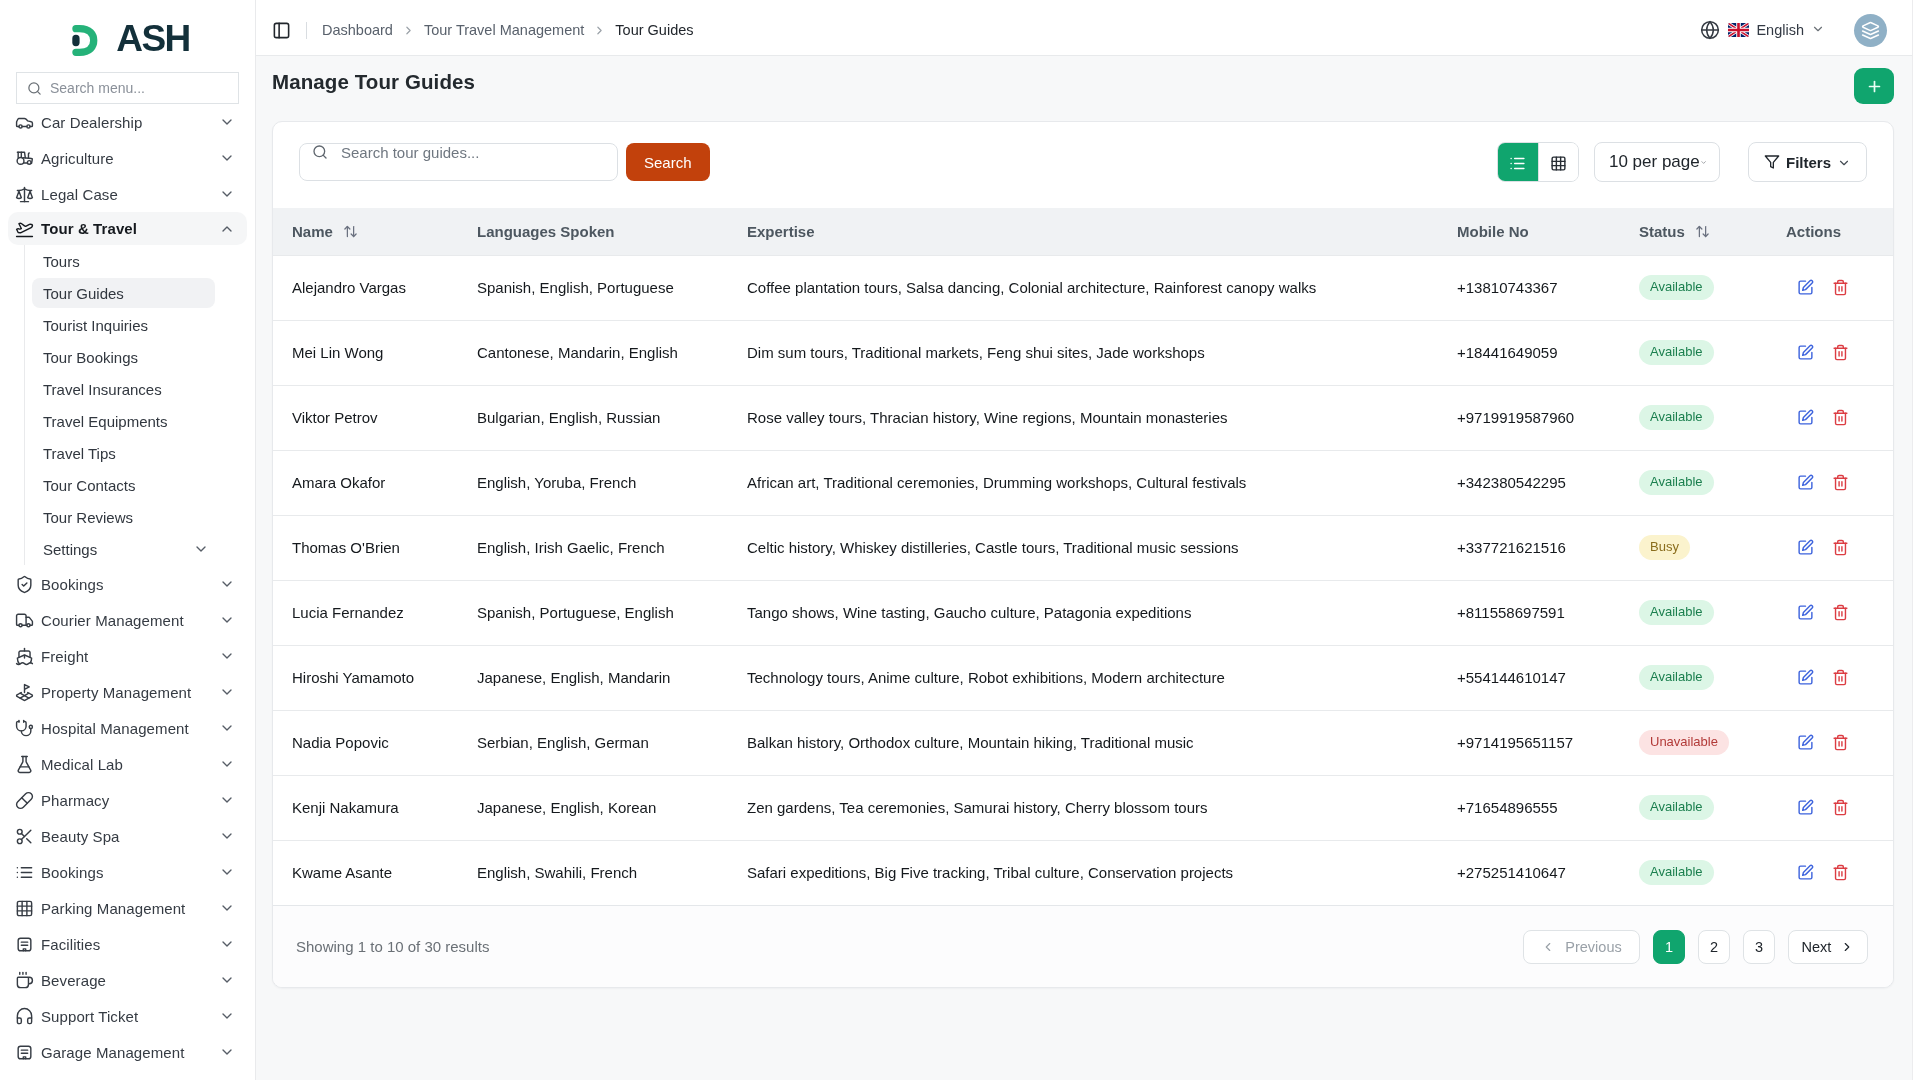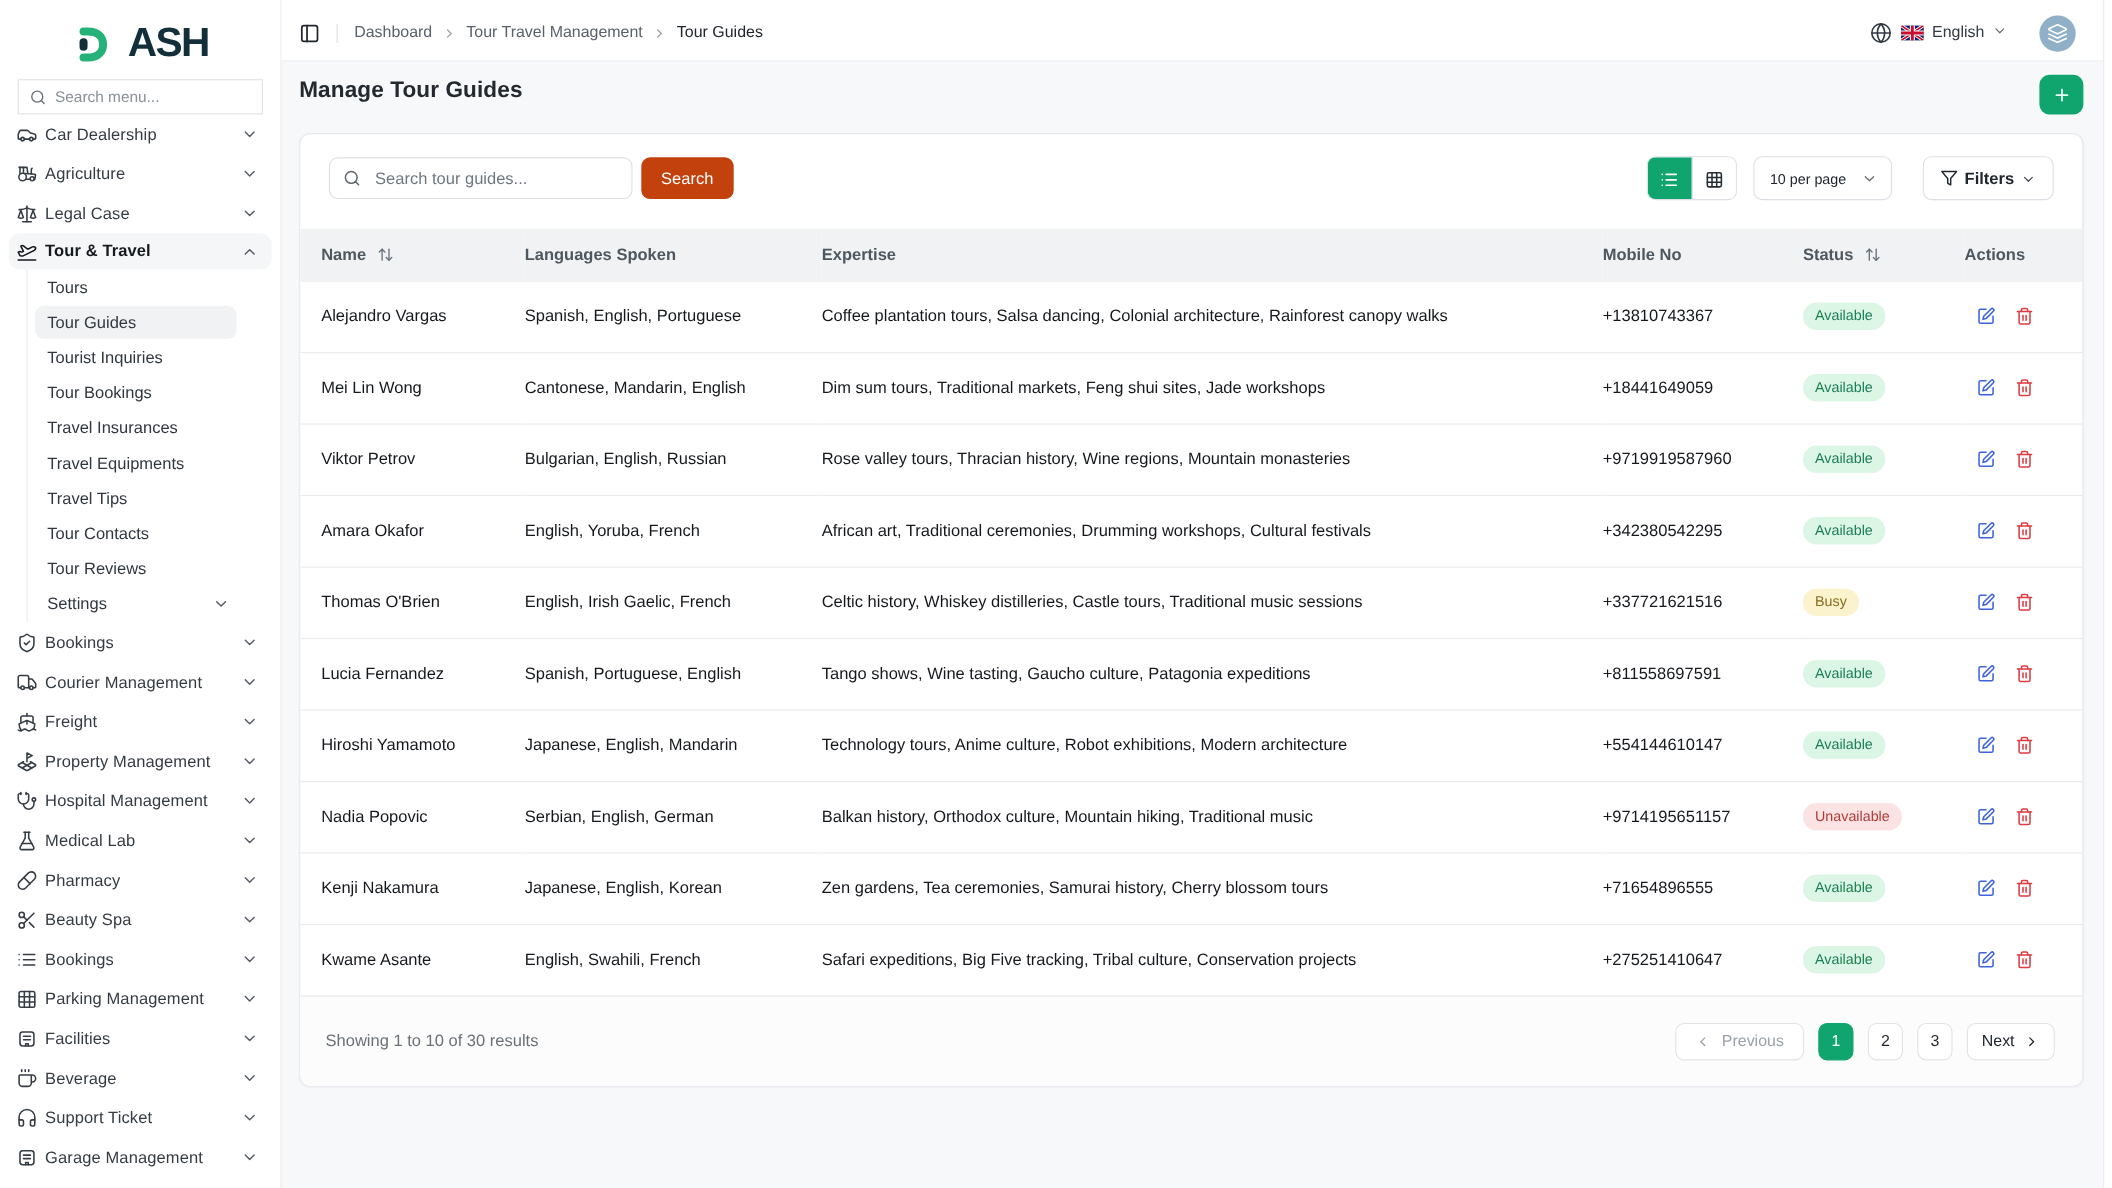--- a/index.html
+++ b/index.html
@@ -54,34 +54,34 @@
   .avatar svg { width:19px; height:19px; stroke:#fff; }
 
   .content { padding:12px 26px 0 16px; flex:1; }
   .page-head { display:flex; align-items:flex-start; justify-content:space-between; margin-bottom:17px; }
   .page-title { font-size:20.5px; font-weight:700; color:#23292e; letter-spacing:0.1px; padding-top:2px; }
   .add-btn { width:40px; height:36px; background:#10a56e; border:none; border-radius:9px; cursor:pointer; display:flex; align-items:center; justify-content:center; }
   .add-btn svg { width:17px; height:17px; stroke:#eafff5; }
 
   .card { background:#fff; border:1px solid #e7e9ec; border-radius:10px; box-shadow:0 1px 2px rgba(16,24,40,.04); overflow:hidden; }
   .toolbar { display:flex; align-items:center; padding:20px 26px 26px 26px; }
-  .tsearch { width:276px; height:38px; border:1px solid #dce0e4; border-radius:8px; display:flex; align-items:center; padding:0 12px; gap:13px; background:#fff; }
+  .tsearch { width:319px; height:38px; border:1px solid #dce0e4; border-radius:8px; display:flex; align-items:flex-start; padding:0 12px; gap:13px; background:#fff; }
   .tsearch svg { width:16px; height:16px; stroke:#5f666e; flex:none; }
   .tsearch input { border:none; outline:none; width:100%; font-size:15px; font-family:inherit; color:#33383f; background:transparent; }
   .tsearch input::placeholder { color:#6f7780; }
   .search-btn { margin-left:8px; height:38px; padding:0 18px; background:#c2410c; color:#ffffff; font-size:15px; font-weight:500; font-family:inherit; border:none; border-radius:8px; cursor:pointer; }
   .toolbar-right { margin-left:auto; display:flex; align-items:center; }
   .view-toggle { display:flex; border:1px solid #dce0e4; border-radius:8px; overflow:hidden; height:40px; }
   .vt-btn { width:40px; height:40px; display:flex; align-items:center; justify-content:center; background:#fff; border:none; cursor:pointer; }
   .vt-btn.active { background:#10a56e; }
   .vt-btn.active svg { stroke:#fff; }
   .vt-btn svg { width:17px; height:17px; stroke:#272d34; }
   .vt-btn + .vt-btn { border-left:1px solid #dce0e4; }
   .per-page { margin-left:15px; height:40px; width:126px; border:1px solid #dce0e4; border-radius:8px; background:#fff; display:flex; align-items:center; padding:0 12px 0 14px; cursor:pointer; }
-  .per-page .pp-label { font-size:13px; color:#20262c; white-space:nowrap; }
+  .per-page .pp-label { font-size:17px; color:#20262c; white-space:nowrap; }
   .per-page svg { width:15px; height:15px; stroke:#6a7076; margin-left:auto; }
   .filters-btn { margin-left:28px; height:40px; border:1px solid #dce0e4; border-radius:8px; background:#fff; display:flex; align-items:center; padding:0 15px; gap:6px; cursor:pointer; }
   .filters-btn svg.funnel { width:16px; height:16px; stroke:#20262c; }
   .filters-btn .fl-label { font-size:15px; font-weight:600; color:#20262c; font-family:inherit; }
   .filters-btn svg.chev { width:14px; height:14px; stroke:#444b53; margin-top:1px; }
 
   table.grid { width:100%; border-collapse:collapse; table-layout:fixed; }
   table.grid col.c-name { width:204px; }
   table.grid col.c-lang { width:270px; }
   table.grid col.c-exp  { width:710px; }

